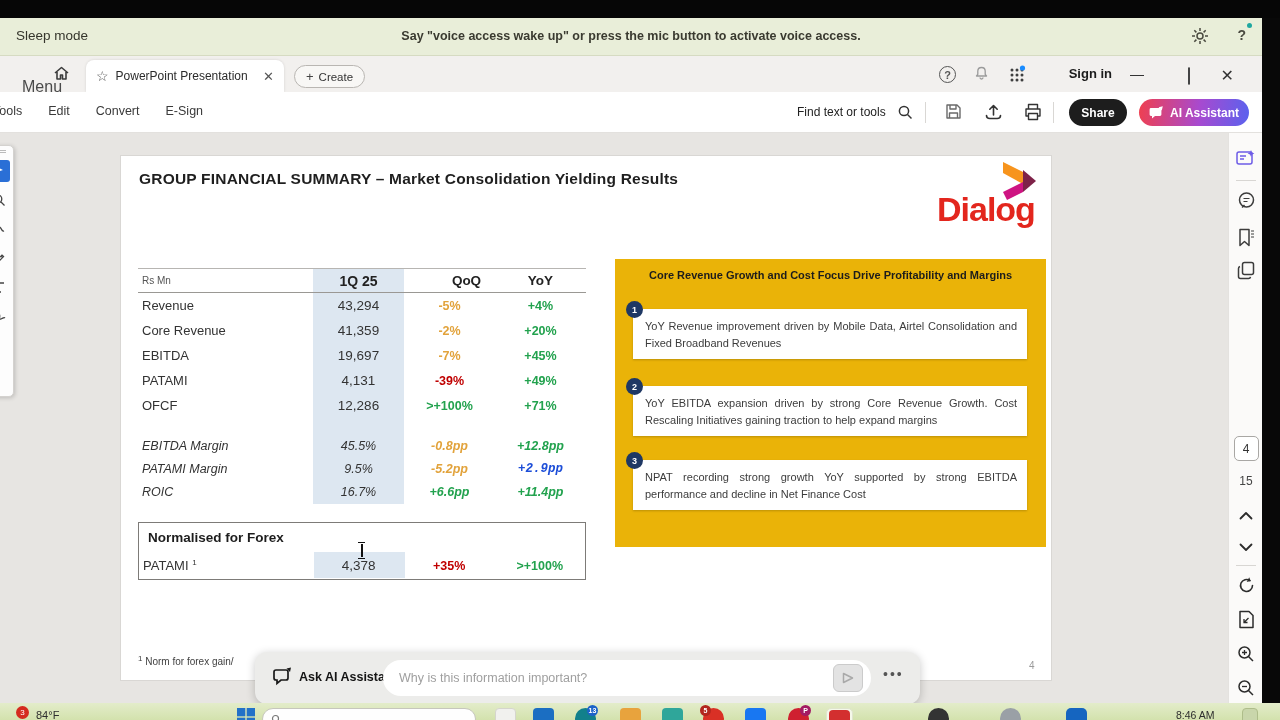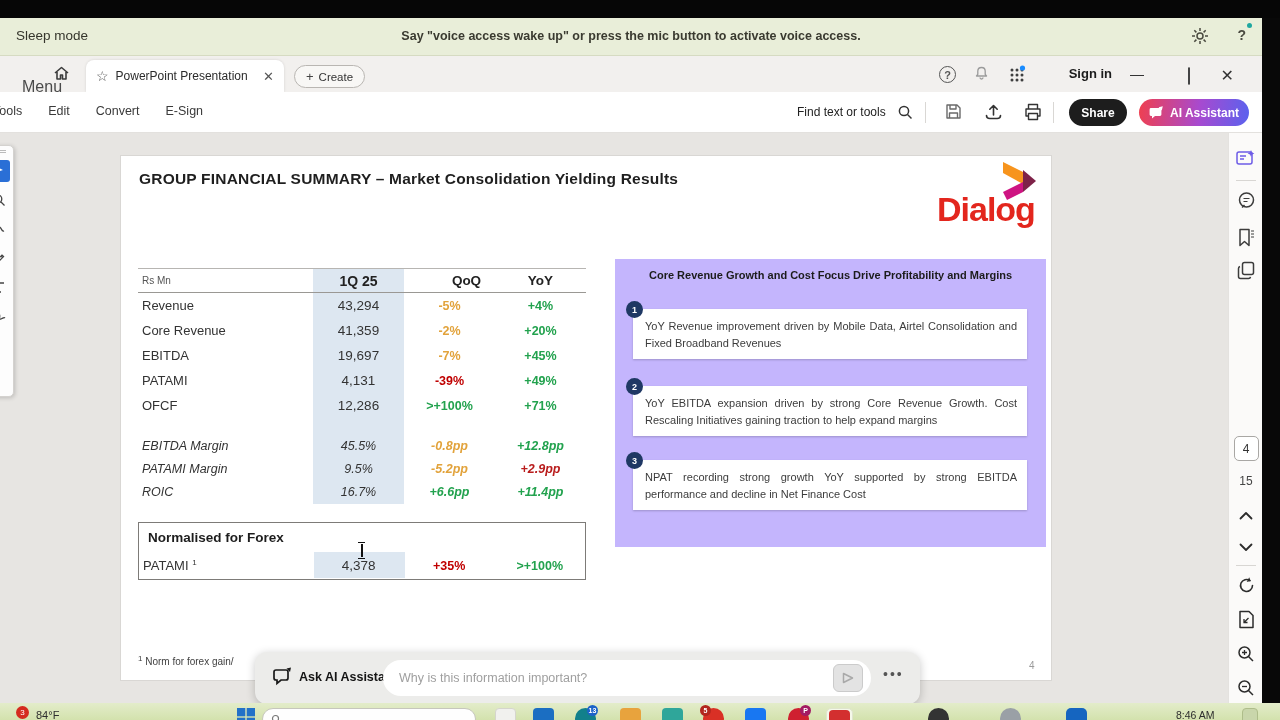--- a/index.html
+++ b/index.html
@@ -91,21 +91,21 @@
   .mrow .c1 { font-size:12.5px; }
   .spacer14 { height:16px; }
   #normbox { position:relative; margin-top:19px; border:1px solid #7d7b78; width:448px; }
   #normbox .nband { position:absolute; left:175px; top:29px; width:91px; height:26px; background:#dde7f1; }
   #normbox .ntitle { height:29px; display:flex; align-items:center; padding-left:9px;
     font-size:13.5px; font-weight:bold; color:#1d1d1d; }
   #normbox .frow { height:27px; }
   sup.fnsup { font-size:8px; vertical-align:super; }
 
   
-  #gpanel { position:absolute; left:494px; top:103px; width:431px; height:288px; background:#c4b5fd; }
+  #gpanel { position:absolute; left:494px; top:103px; width:431px; height:288px; background:#eab308; }
   #gpanel .ptitle { margin:9px 24px 0 24px; text-align:center; font-size:11px; font-weight:bold;
     color:#1c1c1c; line-height:1.35; }
   .pcard { position:absolute; left:18px; width:394px; background:#fff;
     box-shadow:0 1px 2px rgba(0,0,0,.2); padding:9px 10px 8px 12px; }
   .pcard .ptext { font-size:11px; color:#3c3c3c; line-height:1.5; text-align:justify; }
   .pnum { position:absolute; left:-7px; top:-8px; width:17px; height:17px; background:#1f3864;
     border-radius:50%; color:#fff; font-size:9px; font-weight:bold; display:flex;
     align-items:center; justify-content:center; }
   #pc1 { top:50px; }
   #pc2 { top:127px; }
@@ -364,21 +364,21 @@
         <div class="frow mrow">
           <span class="c0">EBITDA  Margin</span>
           <span class="c1">45.5%</span>
           <span class="c2" style="color: rgb(226, 163, 60);">-0.8pp</span>
           <span class="c3" style="color: rgb(34, 162, 78);">+12.8pp</span>
         </div>
         <div class="frow mrow">
           <span class="c0">PATAMI Margin</span>
           <span class="c1">9.5%</span>
           <span class="c2" style="color: rgb(226, 163, 60);">-5.2pp</span>
-          <span class="c3" style="color: #b91c1c;">+2.9pp</span>
+          <span class="c3" style="color: #1d4ed8; font-family: Liberation Mono, monospace;">+2.9pp</span>
         </div>
         <div class="frow mrow">
           <span class="c0">ROIC</span>
           <span class="c1">16.7%</span>
           <span class="c2" style="color: rgb(34, 162, 78);">+6.6pp</span>
           <span class="c3" style="color: rgb(34, 162, 78);">+11.4pp</span>
         </div>
 
         <div id="normbox">
           <div class="nband"></div>

